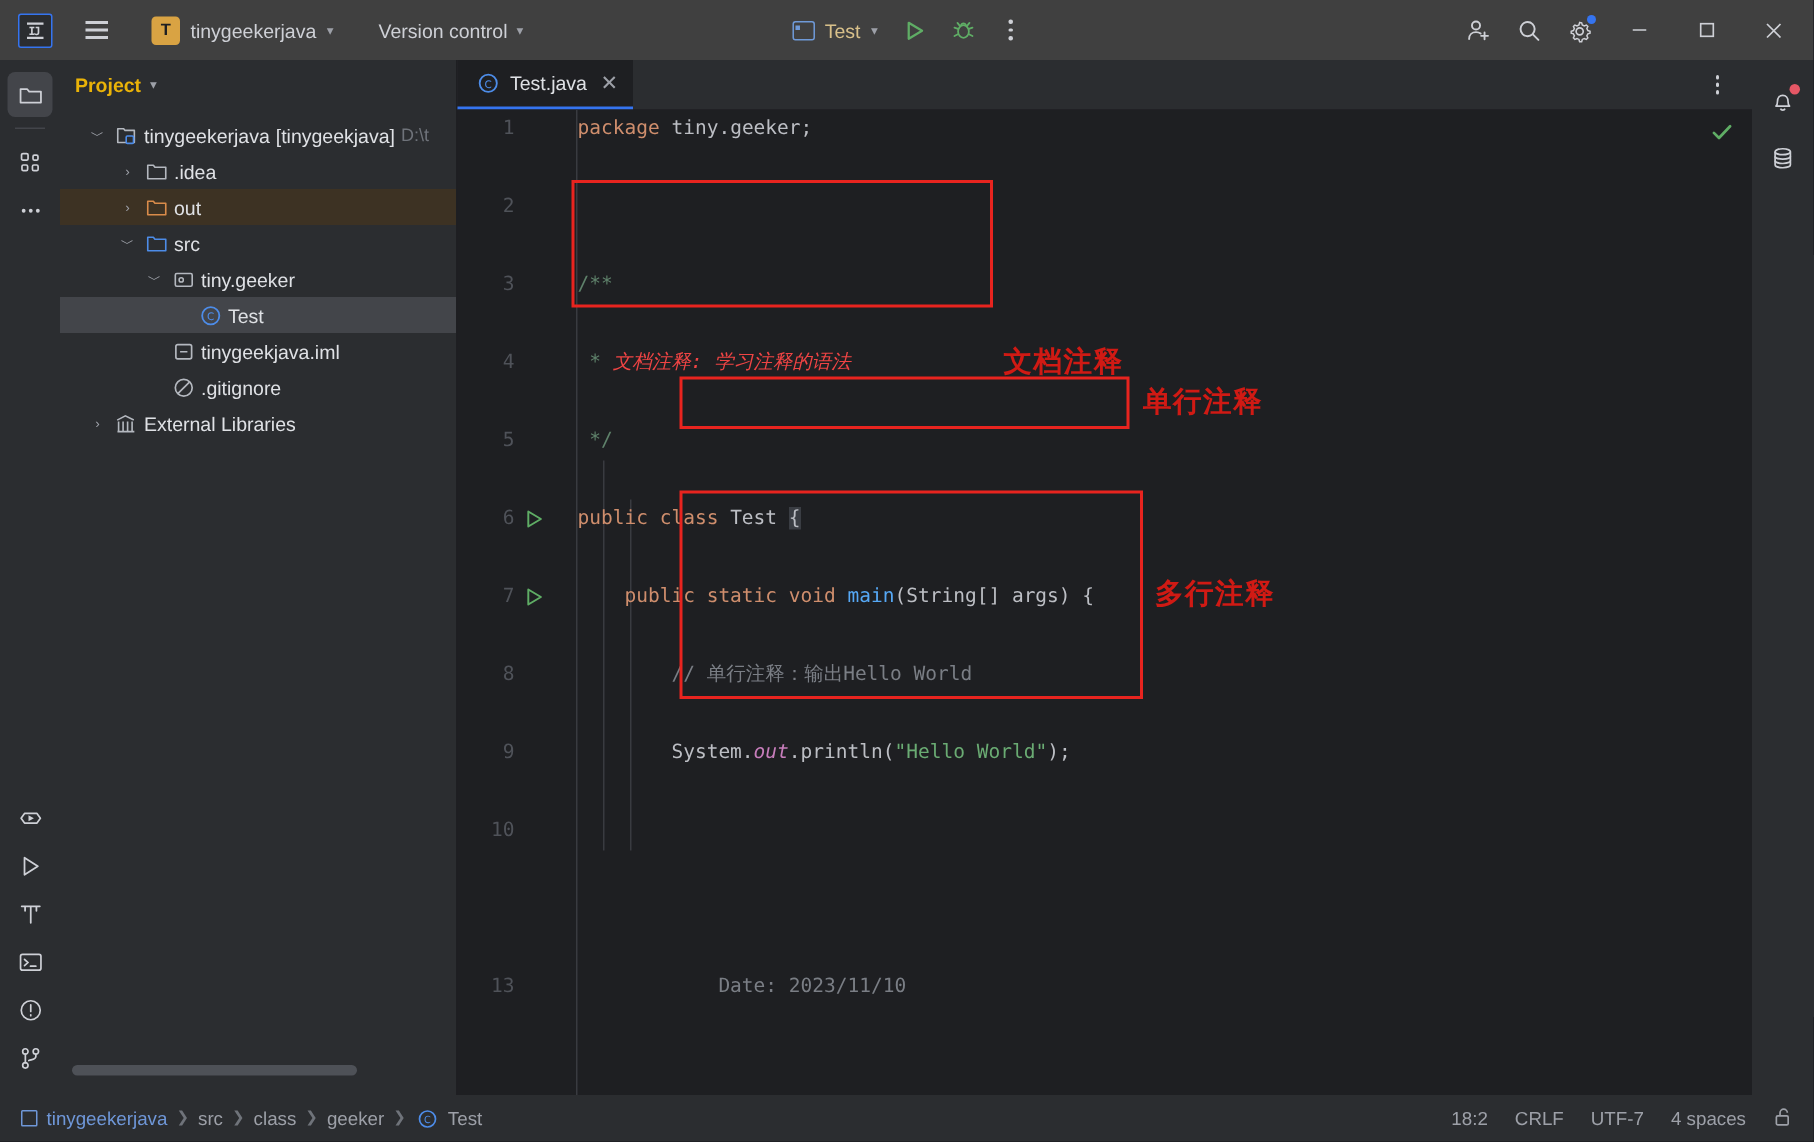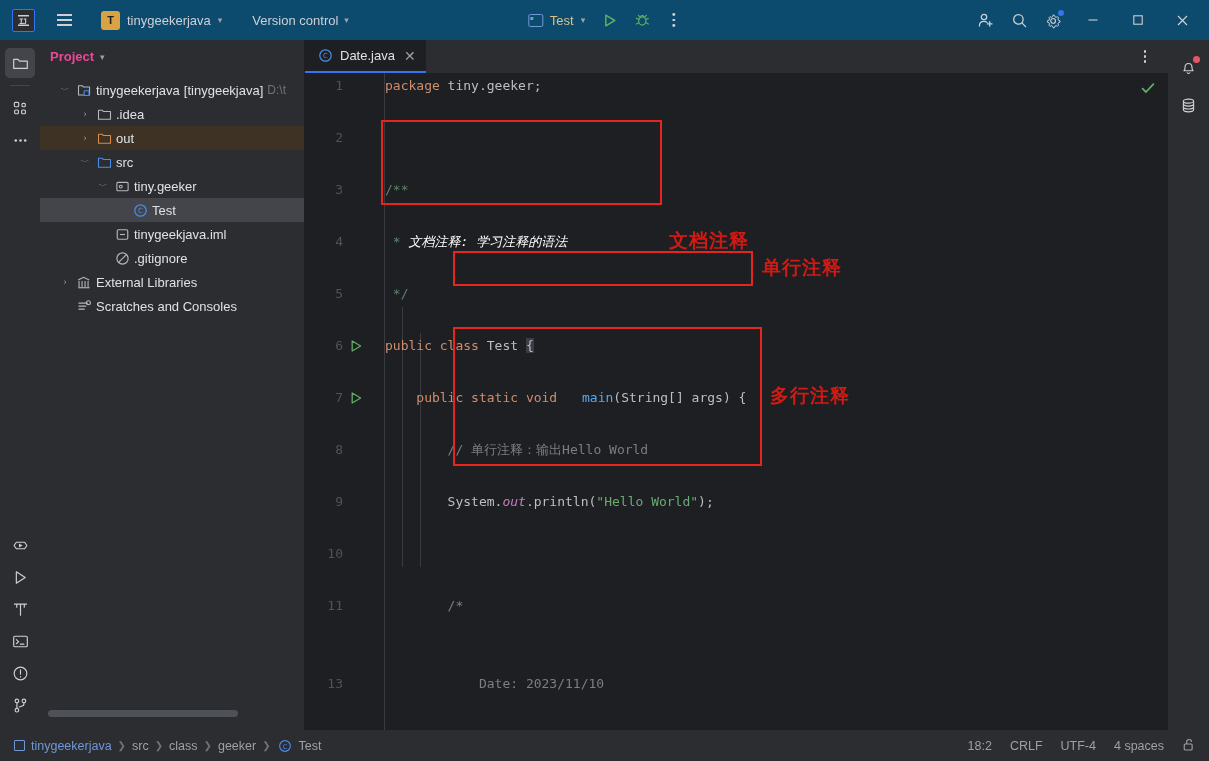--- a/index.html
+++ b/index.html
@@ -12,21 +12,21 @@
     font-size: 12.5px;
     color: #dfe1e5;
     overflow: hidden;
     position: relative;
   }
   .app { width: 1209px; height: 761px; display: flex; flex-direction: column; }
 
   
   .titlebar {
     height: 40px; min-height: 40px;
-    background: #0c4a6e;
+    background: #404040;
     display: flex; align-items: center;
     padding: 0 4px 0 8px;
     position: relative;
   }
   .tb-left { display: flex; align-items: center; gap: 2px; }
   .logo-box {
     width: 21px; height: 21px; margin: 0 6px 0 4px;
     border: 1px solid #3574f0;
     border-radius: 2px;
     display: flex; align-items: center; justify-content: center;
@@ -100,21 +100,21 @@
   }
 
   
   .projpanel {
     width: 264px; background: #2b2d30; display: flex; flex-direction: column;
     border-right: 1px solid #1e1f22;
   }
   .proj-header {
     height: 33px; display: flex; align-items: center; padding: 0 10px; gap: 6px;
   }
-  .proj-header .t { font-size: 13px; color: #ec4899; font-weight: 600; }
+  .proj-header .t { font-size: 13px; color: #eab308; font-weight: 600; }
   .tree { flex: 1; padding-top: 5px; overflow: hidden; font-size: 13px; }
   .row {
     height: 24px; display: flex; align-items: center; gap: 4px;
     padding-right: 6px; white-space: nowrap; position: relative;
   }
   .row.sel { background: #43454a; border-radius: 0; }
   .row.hl { background: #3d3223; }
   .twisty { width: 14px; text-align: center; color: #9da0a8; font-size: 9px; flex: 0 0 14px; }
   .tlabel { color: #dfe1e5; }
   .tdim { color: #6f737a; font-size: 12px; }
@@ -146,26 +146,26 @@
   .runmark { position: absolute; left: 44px; top: 6px; }
   .vline { position: absolute; top: 0; bottom: 0; width: 1px; background: #393b40; }
   .code {
     position: absolute; left: 80px; right: 0; top: 0; height: 26px;
     line-height: 26px; font-size: 13px; white-space: pre;
     font-family: "DejaVu Sans Mono", "Liberation Mono", monospace;
     color: #bcbec4;
   }
   .kw { color: #cf8e6d; }
   .cls { color: #bcbec4; }
-  .fn { color: #56a8f5; margin-left: 17px; }
+  .fn { color: #56a8f5; }
   .str { color: #6aab73; }
   .fld { color: #c77dbb; font-style: italic; }
   .cmt { color: #7a7e85; }
   .doc { color: #5f826b; }
-  .doci { color: #ffffff; font-style: italic; margin-top: 20px; }
+  .doci { color: #ef4444; font-style: italic; margin-top: 20px; }
   .brace-hl { background: #3a3d43; }
 
   
   .rbox { position: absolute; border: 2px solid #e8241f; pointer-events: none; }
   .rlabel {
     position: absolute; color: #d01a14; font-weight: bold;
     font-family: "DejaVu Serif", "Liberation Serif", serif;
     font-size: 19px; letter-spacing: 1px;
   }
 
@@ -444,48 +444,38 @@
           <span class="ico">
             <svg width="15" height="15" viewBox="0 0 16 16" stroke="#b4b8bf" stroke-width="1.15" fill="none">
               <path d="M2.2 13.4 V6.4 M5.4 13.4 V6.4 M8.6 13.4 V6.4 M11.8 13.4 V6.4"></path>
                 <path d="M1.2 5.4 L7 2.4 l6 3"></path>
                 <path d="M1.4 13.6 H13.4"></path>
             </svg>
           </span>
           <span class="tlabel">External Libraries</span>
         </div>
 
-        <div class="row" style="padding-left:18px">
-          <span class="twisty"></span>
-          <span class="ico">
-            <svg width="15" height="15" viewBox="0 0 16 16" stroke="#b4b8bf" stroke-width="1.15" fill="none" stroke-linecap="round">
-              <path d="M2 4.4 h9 M2 7.6 h7.4 M2 10.8 h5.8"></path>
-                <circle cx="12.2" cy="4" r="2.1" stroke="#b4b8bf"></circle>
-            </svg>
-          </span>
-          <span class="tlabel">Scratches and Consoles</span>
-        </div>
 
       </div>
       <div class="hscroll-wrap">
         <div class="hscroll"></div>
       </div>
     </div>
 
     <div class="editorcol">
 
       <div class="tabbar">
         <div class="tab">
           <span class="ico">
             <svg width="15" height="15" viewBox="0 0 16 16">
                 <circle cx="8" cy="8" r="6.1" fill="none" stroke="#4d8ce8" stroke-width="1.3"></circle>
                 <text x="8" y="11.1" text-anchor="middle" font-size="7.4" fill="#4d8ce8" font-family="DejaVu Sans, sans-serif">C</text>
               </svg>
           </span>
-          <span>Date.java</span>
+          <span>Test.java</span>
           <span class="x">✕</span>
         </div>
         <div class="tabbar-right">
           <div class="ticon">
             <span class="kebab">
                 <i></i>
                 <i></i>
                 <i></i>
               </span>
           </div>
@@ -552,24 +542,20 @@
           <div class="cline" style="top:208px">
             <span class="lnum">9</span>
             <span class="code"><span>        System.</span><span class="fld">out</span><span>.println(</span><span class="str">"Hello World"</span><span>);</span></span>
           </div>
 
           <div class="cline" style="top:234px">
             <span class="lnum">10</span>
             <span class="code"></span>
           </div>
 
-          <div class="cline" style="top:260px">
-            <span class="lnum">11</span>
-            <span class="code cmt">        /*</span>
-          </div>
 
 
           <div class="cline" style="top:312px">
             <span class="lnum">13</span>
             <span class="code cmt">            Date: 2023/11/10</span>
           </div>
 
         </div>
 
         <div class="rbox" style="left:76px; top:47px; width:277px; height:81px;"></div>
@@ -623,21 +609,21 @@
         <svg width="14" height="14" viewBox="0 0 16 16">
             <circle cx="8" cy="8" r="6.1" fill="none" stroke="#4d8ce8" stroke-width="1.3"></circle>
             <text x="8" y="11.1" text-anchor="middle" font-size="7.4" fill="#4d8ce8" font-family="DejaVu Sans, sans-serif">C</text>
           </svg>
       </span>
       <span class="last">Test</span>
     </div>
     <div class="status-right">
       <span>18:2</span>
       <span>CRLF</span>
-      <span>UTF-4</span>
+      <span>UTF-7</span>
       <span>4 spaces</span>
       <span>
         <svg width="15" height="15" viewBox="0 0 16 16" stroke="#9da0a8" stroke-width="1.2" fill="none" stroke-linejoin="round">
           <rect x="2.4" y="7.4" width="8.4" height="6.4" rx="1"></rect>
           <path d="M5 7.4 V5.2 a2.6 2.6 0 0 1 5.2 0"></path>
         </svg>
       </span>
     </div>
   </div>
 

